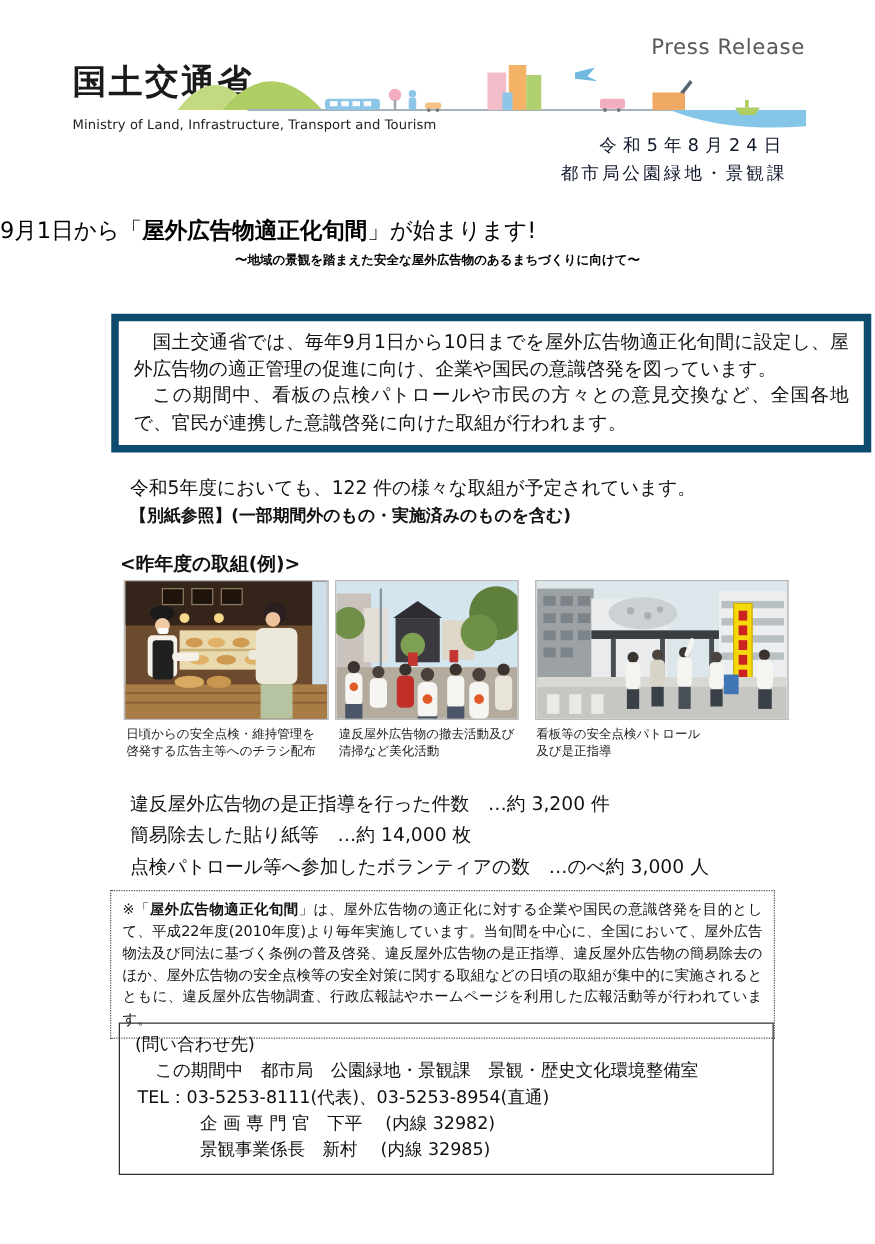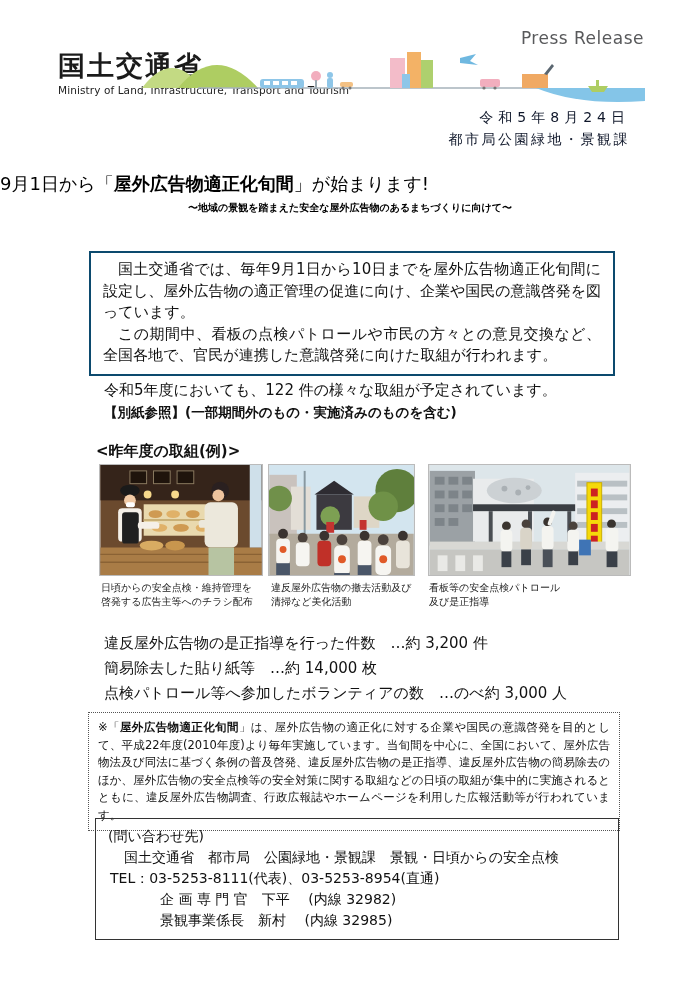--- a/index.html
+++ b/index.html
@@ -9,42 +9,42 @@
     background:#ffffff; overflow:hidden;
     font-family:"DejaVu Sans", sans-serif; color:#111;
   }
   
   .press-release {
     position:absolute; top:28px; right:56px;
     font-size:17px; color:#58595b; letter-spacing:0.5px;
   }
   .logo-block { position:absolute; left:58px; top:50px; }
   .logo-ja { font-size:27px; font-weight:700; letter-spacing:2px; color:#1a1a1a; line-height:1.2; }
-  .logo-en { font-size:10.5px; color:#222; margin-top:2px; letter-spacing:0.1px; }
+  .logo-en { font-size:10.5px; color:#222; margin-top:12px; letter-spacing:0.1px; }
   .header-illustration { position:absolute; left:140px; top:42px; width:505px; height:66px; }
   .date-block {
     position:absolute; top:106px; right:70px; text-align:right;
     font-size:14px; font-weight:500; line-height:22px; color:#0f172a;
   }
   .date-line { letter-spacing:5px; }
   .dept-line { letter-spacing:2.5px; }
   
   .doc-title {
     position:absolute; top:172px; left:0; width:100%; text-align:left;
     font-size:18px; font-weight:500; color:#000;
   }
   .doc-title .hl { font-weight:800; }
   .doc-subtitle {
     position:absolute; top:201px; left:0; width:100%; text-align:center;
     font-size:10px; font-weight:700; color:#000;
   }
   
   .summary-box {
-    position:absolute; left:89px; top:251px; width:526px;
-    border:2px solid #0c4a6e; padding:6px 12px 7px 12px;
+    position:absolute; left:89px; top:251px; width:608px;
+    border:6px solid #0c4a6e; padding:6px 12px 7px 12px;
     font-size:15px; font-weight:500; line-height:21.5px; text-align:justify;
   }
   .summary-box p { text-indent:1em; }
   
   .plan-line1 { position:absolute; left:104px; top:381px; font-size:15px; font-weight:500; }
   .plan-line2 { position:absolute; left:104px; top:404px; font-size:13.5px; font-weight:700; }
   
   .examples-heading { position:absolute; left:96px; top:442px; font-size:15px; font-weight:700; }
   .photo-row { position:absolute; left:99px; top:464px; width:532px; display:flex; }
   .photo { border:1px solid #bbb; background:#ddd; flex:none; }
@@ -333,19 +333,19 @@
     <div>簡易除去した貼り紙等　…約 14,000 枚</div>
     <div>点検パトロール等へ参加したボランティアの数　…のべ約 3,000 人</div>
   </div>
 
   <div class="note-box">
     <p><span>※「</span><span class="hl">屋外広告物適正化旬間</span><span>」は、屋外広告物の適正化に対する企業や国民の意識啓発を目的として、平成22年度(2010年度)より毎年実施しています。当旬間を中心に、全国において、屋外広告物法及び同法に基づく条例の普及啓発、違反屋外広告物の是正指導、違反屋外広告物の簡易除去のほか、屋外広告物の安全点検等の安全対策に関する取組などの日頃の取組が集中的に実施されるとともに、違反屋外広告物調査、行政広報誌やホームページを利用した広報活動等が行われています。</span></p>
   </div>
 
   <div class="contact-box">
     <div>(問い合わせ先)</div>
-    <div class="contact-line1">国土交通省　都市局　公園緑地・景観課　景観・日頃からの安全点検</div>
+    <div class="contact-line1">この期間中　都市局　公園緑地・景観課　景観・歴史文化環境整備室</div>
     <div class="contact-tel">TEL：03-5253-8111(代表)、03-5253-8954(直通)</div>
     <div class="contact-staff">企 画 専 門 官　下平　 (内線 32982)</div>
     <div class="contact-staff">景観事業係長　新村　 (内線 32985)</div>
   </div>
 
 </div>
 
 </body></html>

